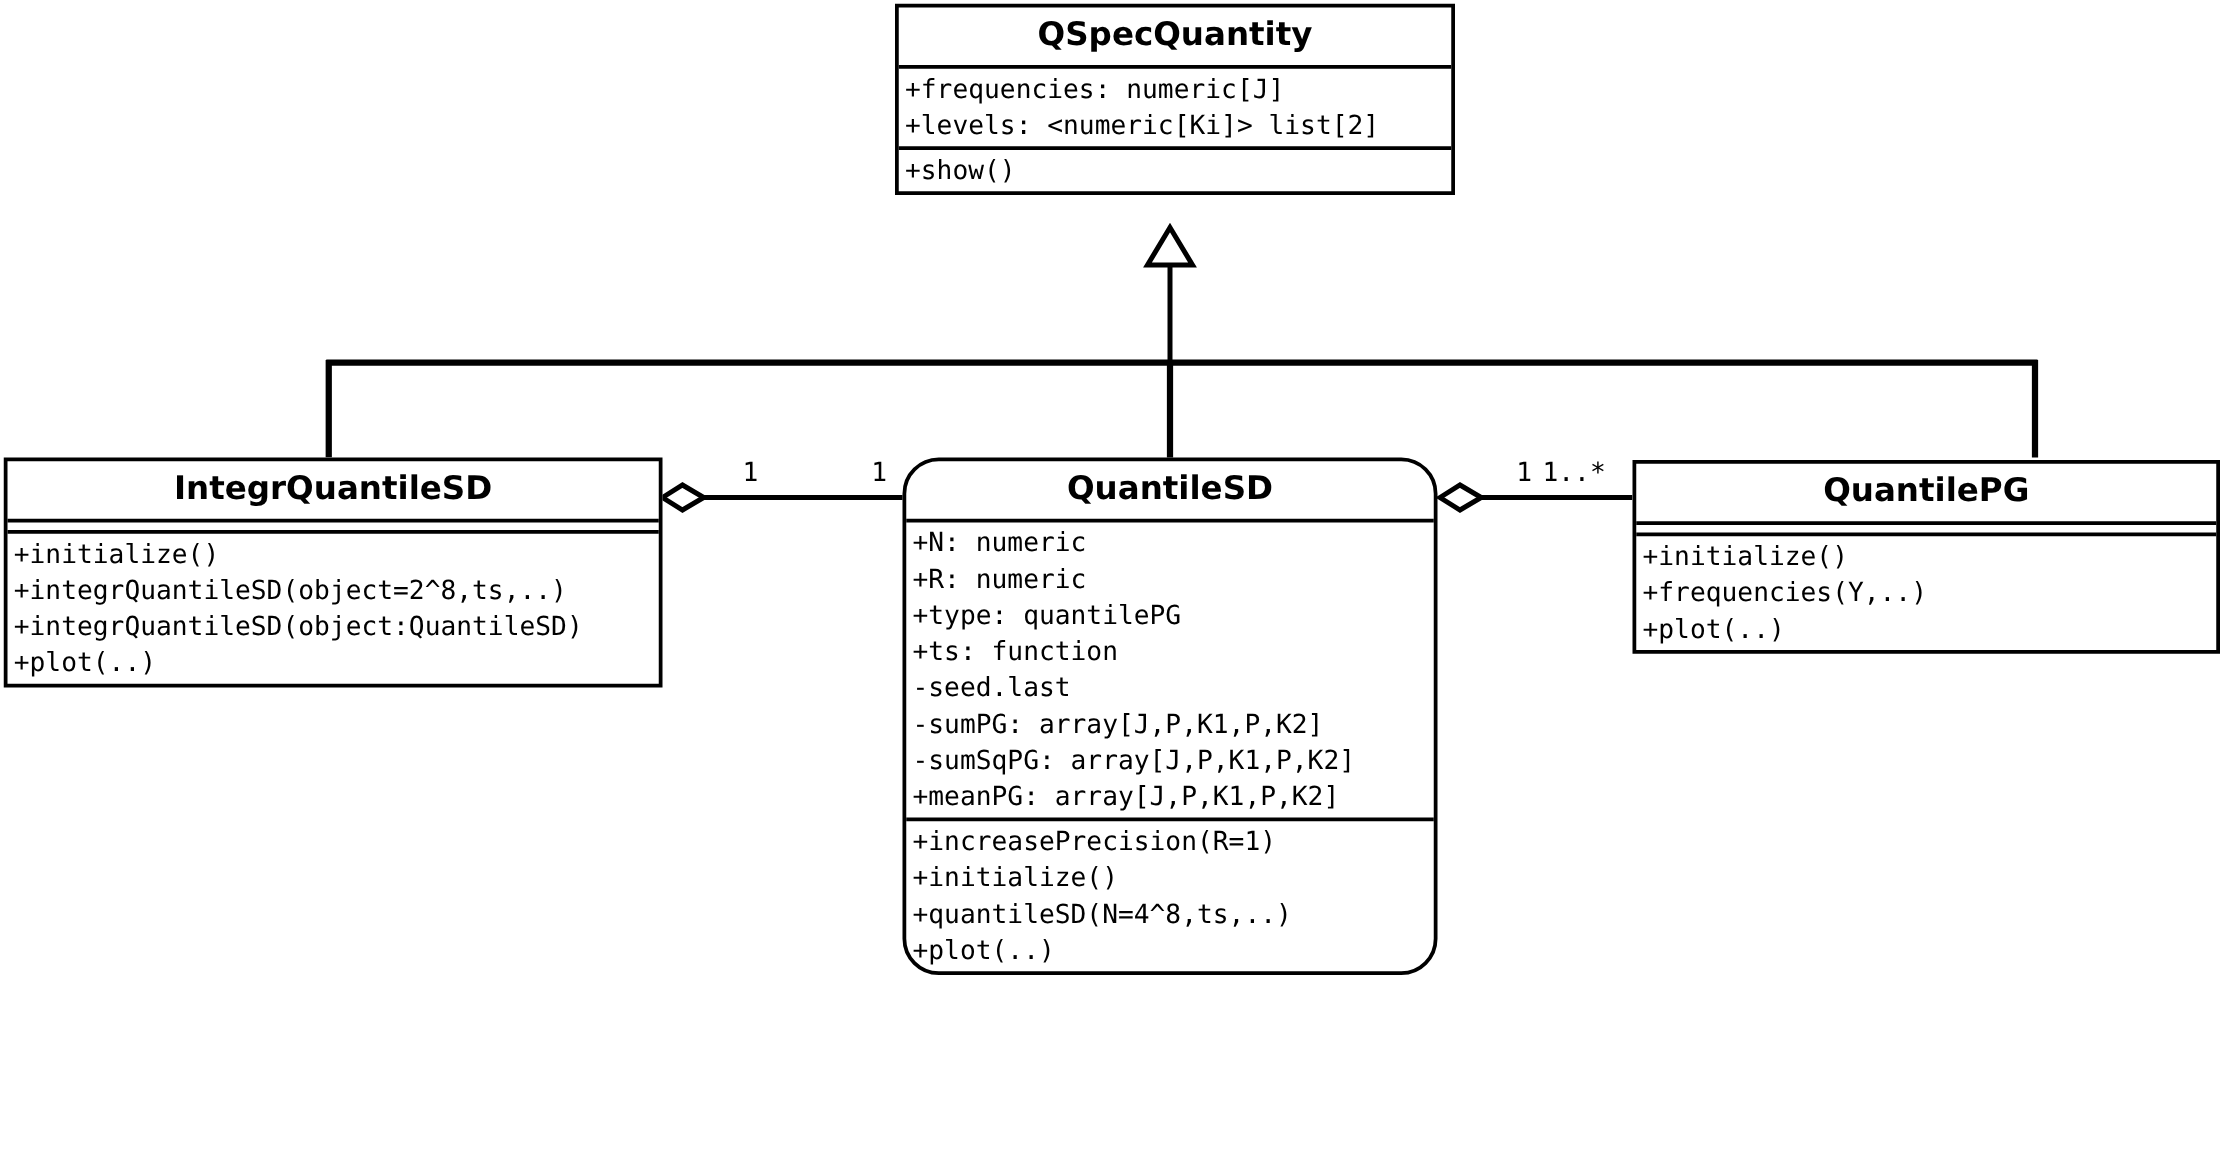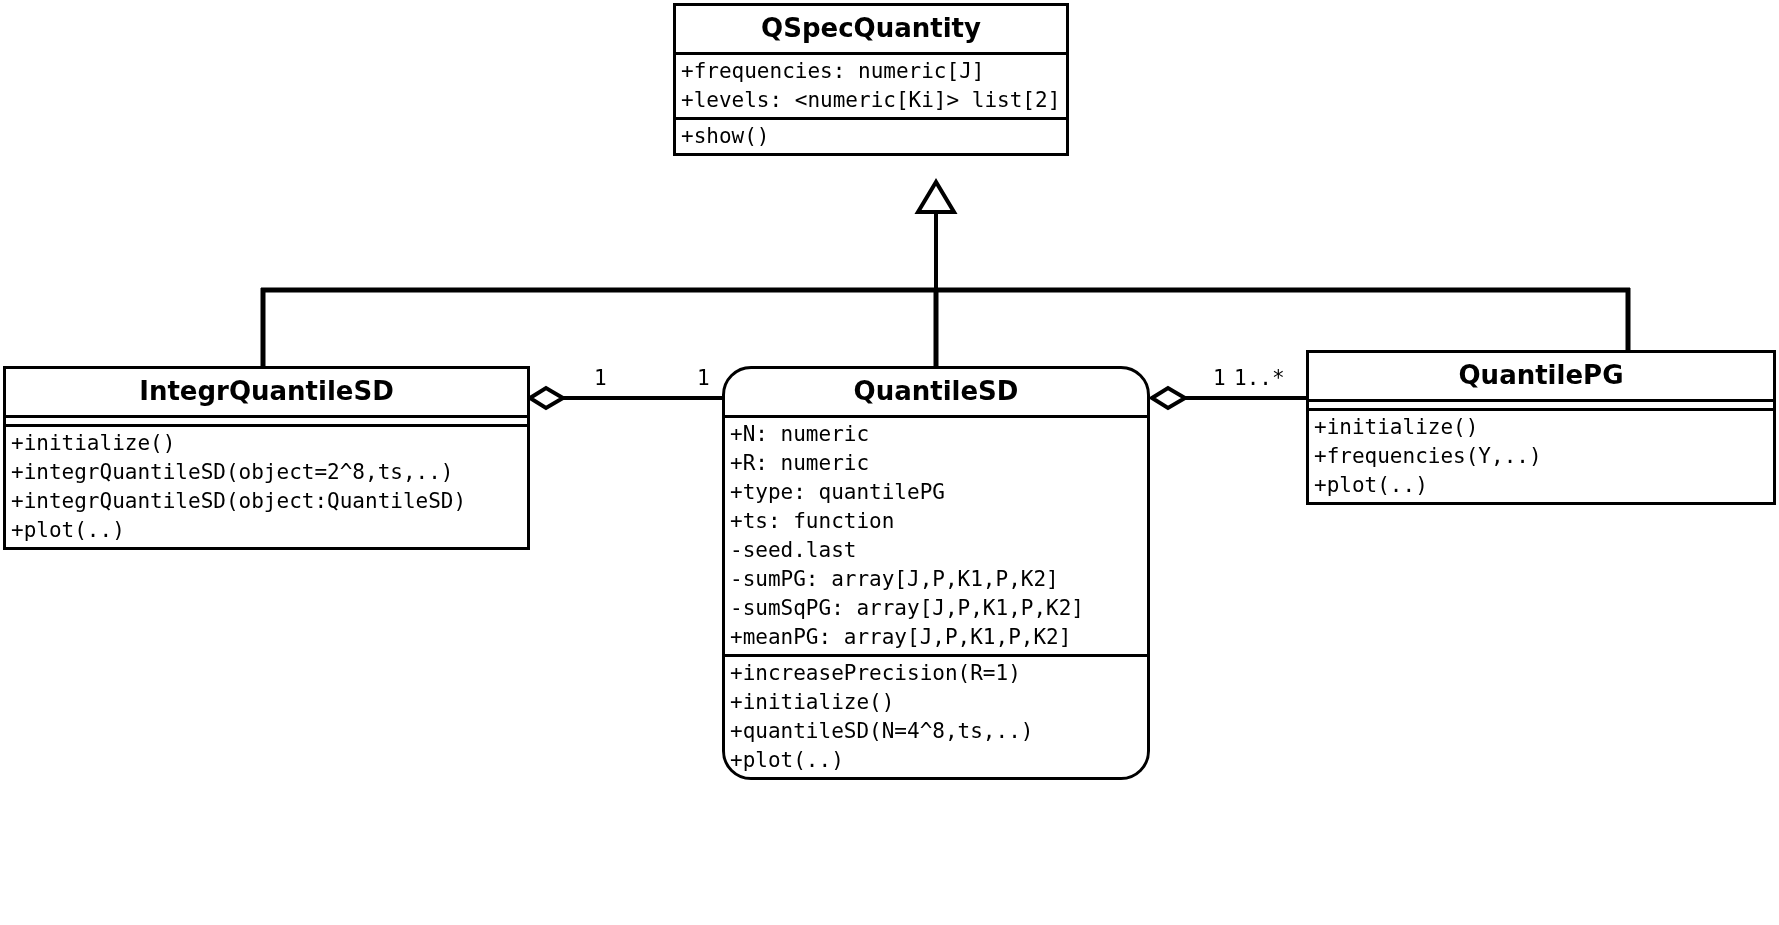--- a/index.html
+++ b/index.html
@@ -105,21 +105,21 @@
       <line x1="1185" y1="398" x2="1306" y2="398" stroke="#000000" stroke-width="4"></line>
       <polygon points="1152,398 1168,388 1185,398 1168,408" fill="#ffffff" stroke="#000000" stroke-width="4"></polygon>
     </g>
   </svg>
 
   <div class="mult" style="left:594px; top:368px;">1</div>
   <div class="mult" style="left:697px; top:368px;">1</div>
   <div class="mult" style="left:1213px; top:368px;">1</div>
   <div class="mult" style="left:1234px; top:368px;">1..*</div>
 
-  <div class="uml-class" style="left:673px; top:3px; width:396px;">
+  <div class="uml-class" style="left:716px; top:3px; width:448px;">
     <div class="uml-title">QSpecQuantity</div>
     <div class="uml-sep"></div>
     <div class="uml-compartment">
       <div class="uml-row">+frequencies: numeric[J]</div>
       <div class="uml-row">+levels: &lt;numeric[Ki]&gt; list[2]</div>
     </div>
     <div class="uml-sep"></div>
     <div class="uml-compartment">
       <div class="uml-row">+show()</div>
     </div>
@@ -153,21 +153,21 @@
     </div>
     <div class="uml-sep"></div>
     <div class="uml-compartment">
       <div class="uml-row">+increasePrecision(R=1)</div>
       <div class="uml-row">+initialize()</div>
       <div class="uml-row">+quantileSD(N=4^8,ts,..)</div>
       <div class="uml-row">+plot(..)</div>
     </div>
   </div>
 
-  <div class="uml-class" style="left:1306px; top:350px; width:470px;">
+  <div class="uml-class" style="left:1306px; top:368px; width:470px;">
     <div class="uml-title">QuantilePG</div>
     <div class="uml-sep"></div>
     <div class="uml-compartment empty"></div>
     <div class="uml-sep"></div>
     <div class="uml-compartment">
       <div class="uml-row">+initialize()</div>
       <div class="uml-row">+frequencies(Y,..)</div>
       <div class="uml-row">+plot(..)</div>
     </div>
   </div>

